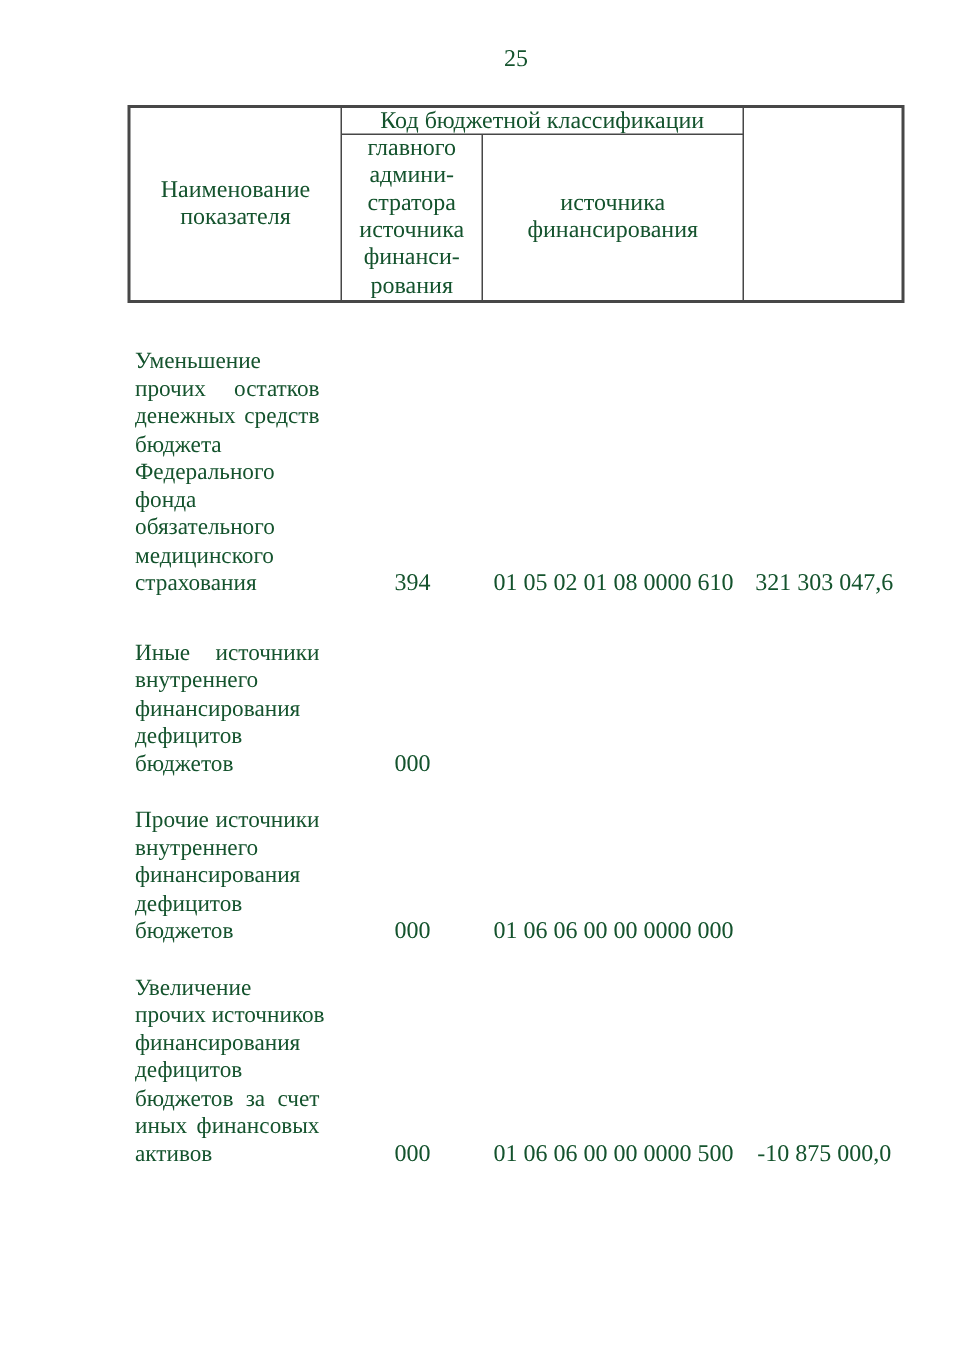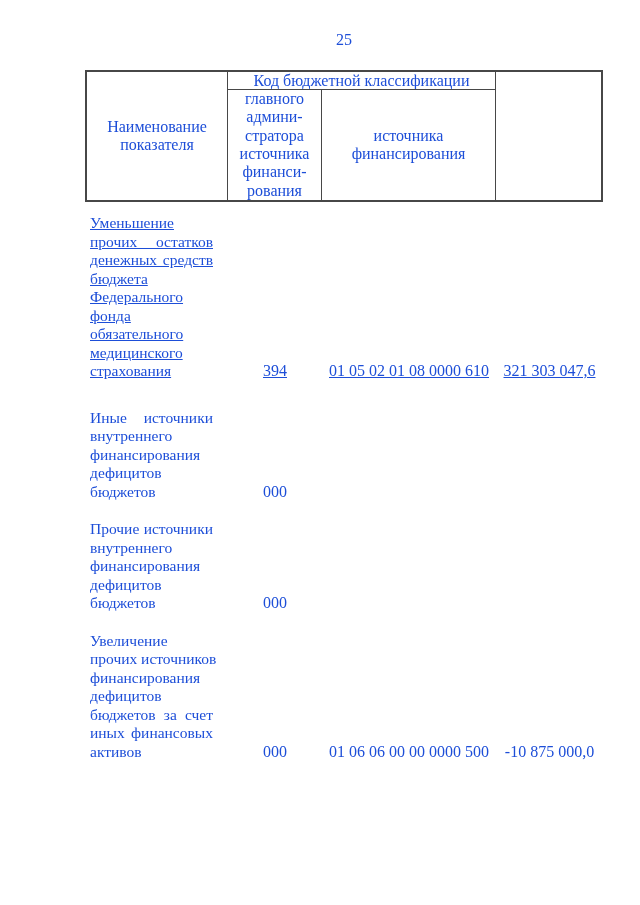--- a/index.html
+++ b/index.html
@@ -6,21 +6,21 @@
     margin: 0;
     padding: 0;
     background: #ffffff;
   }
   .page {
     position: relative;
     width: 640px;
     height: 905px;
     background: #ffffff;
     font-family: "Liberation Serif", "DejaVu Serif", serif;
-    color: #1d4ed8;
+    color: #14532d;
     overflow: hidden;
   }
   .content {
     margin-left: 85px;
     width: 518px;
   }
   .page-number {
     margin-top: 31px;
     text-align: center;
     font-size: 16px;
@@ -56,21 +56,21 @@
   .c-name div, .c-source div, .c-cash div { line-height: 18.5px; }
   .c-admin div { line-height: 18.3px; }
   
   .trow {
     display: grid;
     grid-template-columns: 143px 94px 174px 107px;
     align-items: end;
     font-size: 16px;
     line-height: 18.5px;
   }
-  .row-1 { margin-top: 12px; text-decoration: underline; }
+  .row-1 { margin-top: 30px; }
   .row-2 { margin-top: 28px; }
   .row-3 { margin-top: 19px; }
   .row-4 { margin-top: 19px; }
   .cell-name {
     box-sizing: border-box;
     padding-left: 5px;
     padding-right: 15px;
     font-size: 15.5px;
   }
   .cell-name div {
@@ -148,20 +148,21 @@
 
     <section class="trow row-3">
       <div class="cell-name">
           <div>Прочие источники</div>
           <div>внутреннего</div>
           <div>финансирования</div>
           <div>дефицитов</div>
           <div>бюджетов</div>
         </div>
       <div class="cell-admin">000</div>
+      <div class="cell-code">01 06 06 00 00 0000 000</div>
       <div class="cell-cash"></div>
     </section>
 
     <section class="trow row-4">
       <div class="cell-name">
           <div>Увеличение</div>
           <div>прочих источников</div>
           <div>финансирования</div>
           <div>дефицитов</div>
           <div>бюджетов за счет</div>

